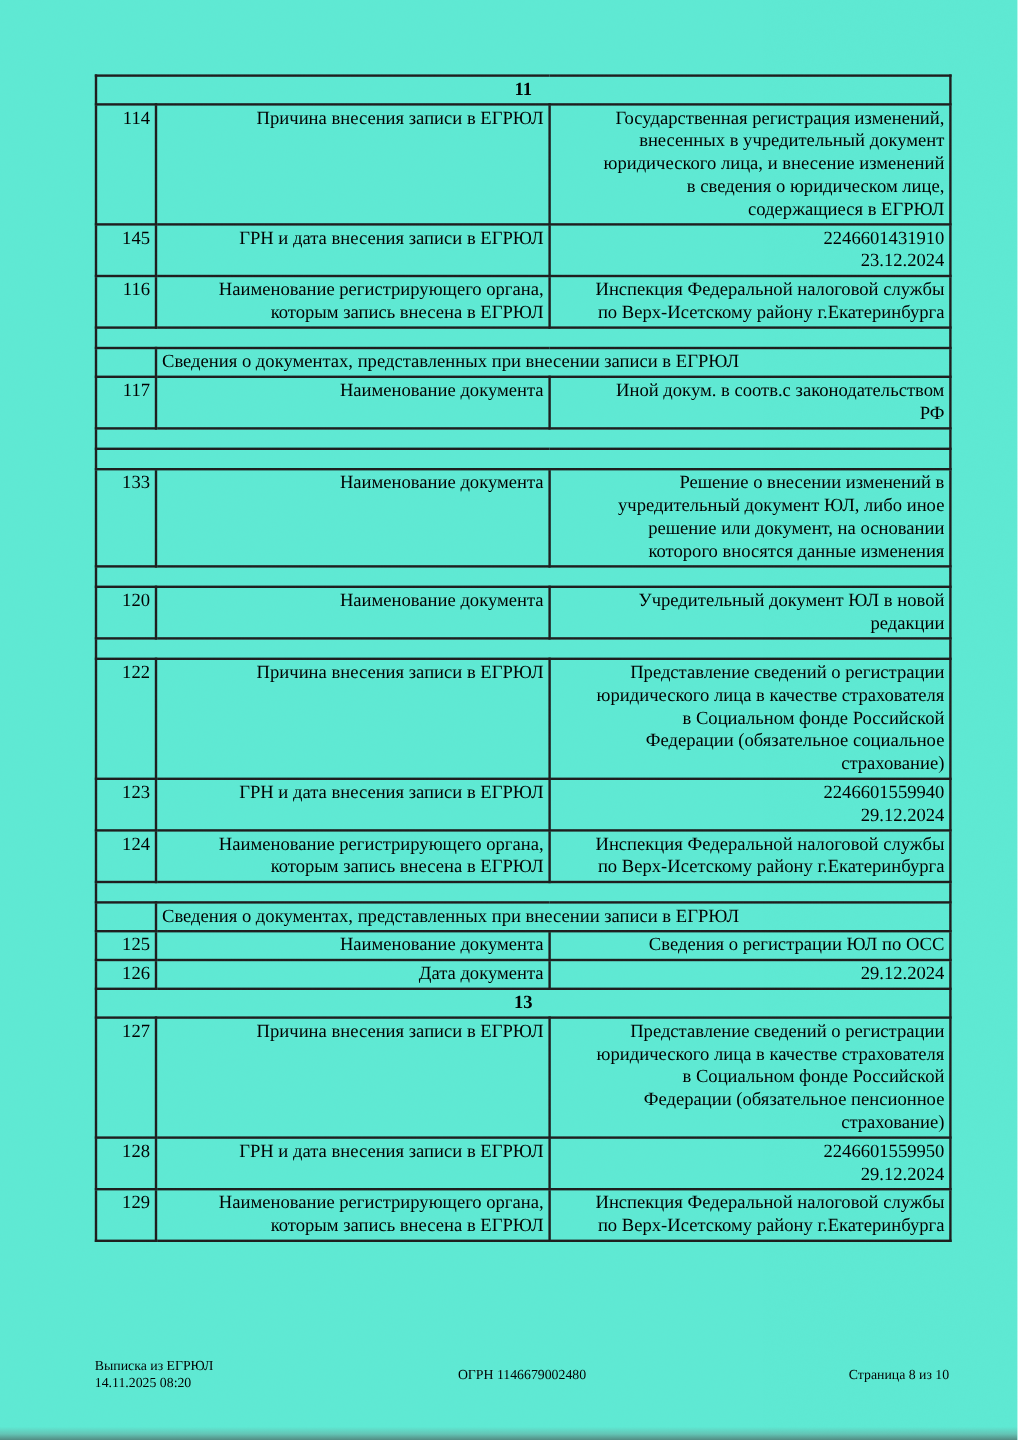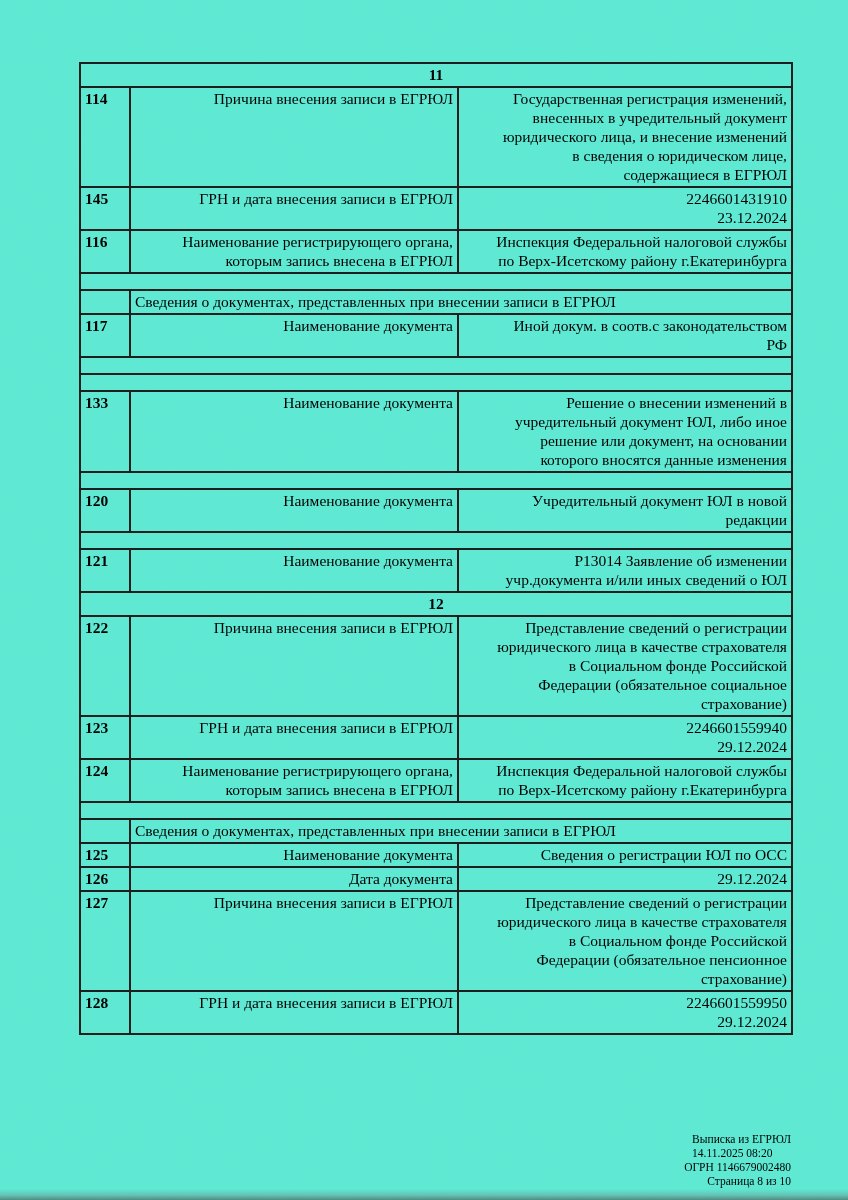--- a/index.html
+++ b/index.html
@@ -26,24 +26,23 @@
   }
   table.registry td {
     border: 2px solid #1d1d1d;
     font-size: 15.5px;
     line-height: 19px;
     vertical-align: top;
     padding: 1px 4px 2px 4px;
     overflow: hidden;
   }
   td.cell-num {
-    text-align: left;
+    text-align: right;
     padding-left: 1px;
     padding-right: 1px;
-    font-weight: bold;
   }
   td.cell-attr, td.cell-value {
     white-space: pre-line;
     text-align: right;
   }
   tr.row-section td {
     text-align: center;
     font-weight: bold;
     padding-top: 1px;
     padding-bottom: 2px;
@@ -51,24 +50,23 @@
   tr.row-spacer td {
     height: 15px;
     padding: 0;
   }
   .footer {
     position: absolute;
     left: 79px;
     width: 712px;
     top: 1132px;
     display: flex;
-    align-items: flex-end;
+    align-items: center;
     font-size: 11.5px;
     line-height: 14px;
-    flex-direction: column;
   }
   .footer .f-left   { flex: 1; text-align: left; }
   .footer .f-center { flex: 1; text-align: center; }
   .footer .f-right  { flex: 1; text-align: right; }
   .noise {
     position: absolute;
     left: 0; top: 0;
     pointer-events: none;
   }
   .scan-edge {
@@ -152,29 +150,20 @@
         <tr class="row-record">
           <td class="cell-num">120</td>
           <td class="cell-attr">Наименование документа</td>
           <td class="cell-value">Учредительный документ ЮЛ в новой
 редакции</td>
         </tr>
         <tr class="row-spacer">
           <td colspan="3" class="spacer-cell"></td>
         </tr>
         <tr class="row-record">
-          <td class="cell-num">121</td>
-          <td class="cell-attr">Наименование документа</td>
-          <td class="cell-value">Р13014 Заявление об изменении
-учр.документа и/или иных сведений о ЮЛ</td>
-        </tr>
-        <tr class="row-section">
-          <td colspan="3">12</td>
-        </tr>
-        <tr class="row-record">
           <td class="cell-num">122</td>
           <td class="cell-attr">Причина внесения записи в ЕГРЮЛ</td>
           <td class="cell-value">Представление сведений о регистрации
 юридического лица в качестве страхователя
 в Социальном фонде Российской
 Федерации (обязательное социальное
 страхование)</td>
         </tr>
         <tr class="row-record">
           <td class="cell-num">123</td>
@@ -199,34 +188,44 @@
         <tr class="row-record">
           <td class="cell-num">125</td>
           <td class="cell-attr">Наименование документа</td>
           <td class="cell-value">Сведения о регистрации ЮЛ по ОСС</td>
         </tr>
         <tr class="row-record">
           <td class="cell-num">126</td>
           <td class="cell-attr">Дата документа</td>
           <td class="cell-value">29.12.2024</td>
         </tr>
+        <tr class="row-section">
+          <td colspan="3">13</td>
+        </tr>
         <tr class="row-record">
           <td class="cell-num">127</td>
           <td class="cell-attr">Причина внесения записи в ЕГРЮЛ</td>
           <td class="cell-value">Представление сведений о регистрации
 юридического лица в качестве страхователя
 в Социальном фонде Российской
 Федерации (обязательное пенсионное
 страхование)</td>
         </tr>
         <tr class="row-record">
           <td class="cell-num">128</td>
           <td class="cell-attr">ГРН и дата внесения записи в ЕГРЮЛ</td>
           <td class="cell-value">2246601559950
 29.12.2024</td>
+        </tr>
+        <tr class="row-record">
+          <td class="cell-num">129</td>
+          <td class="cell-attr">Наименование регистрирующего органа,
+которым запись внесена в ЕГРЮЛ</td>
+          <td class="cell-value">Инспекция Федеральной налоговой службы
+по Верх-Исетскому району г.Екатеринбурга</td>
         </tr>
       </tbody>
   </table>
 
   <div class="footer">
     <div class="f-left">
       <div>Выписка из ЕГРЮЛ</div>
       <div>14.11.2025 08:20</div>
     </div>
     <div class="f-center">ОГРН 1146679002480</div>

